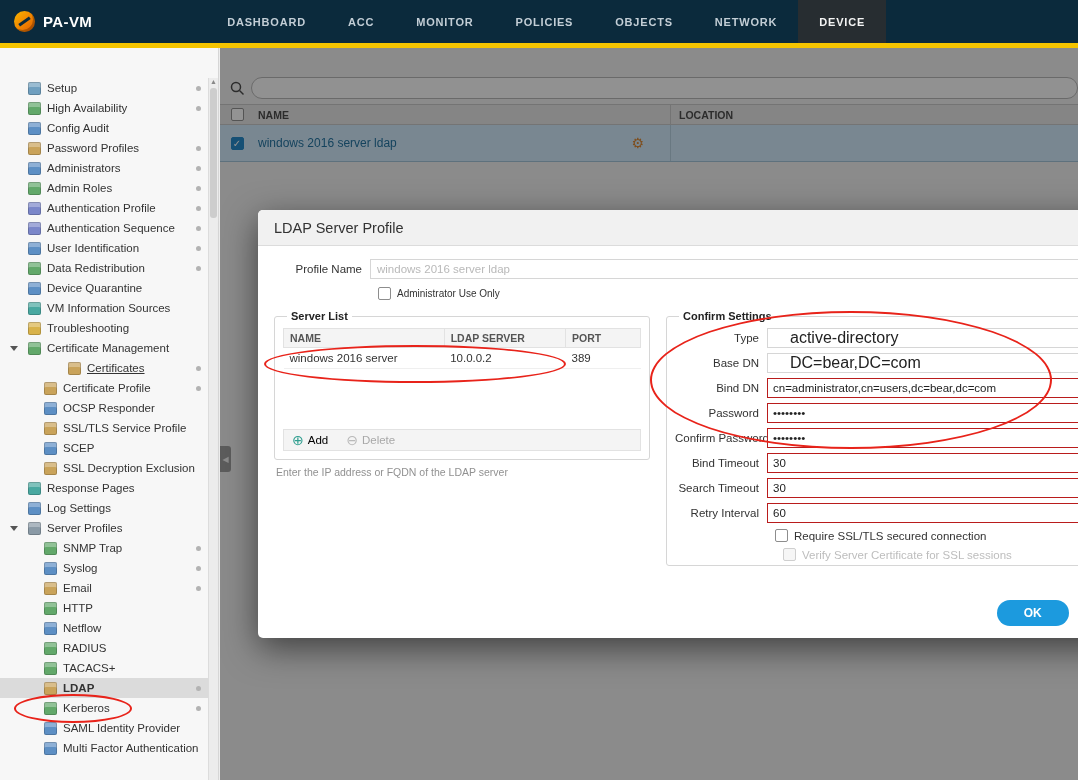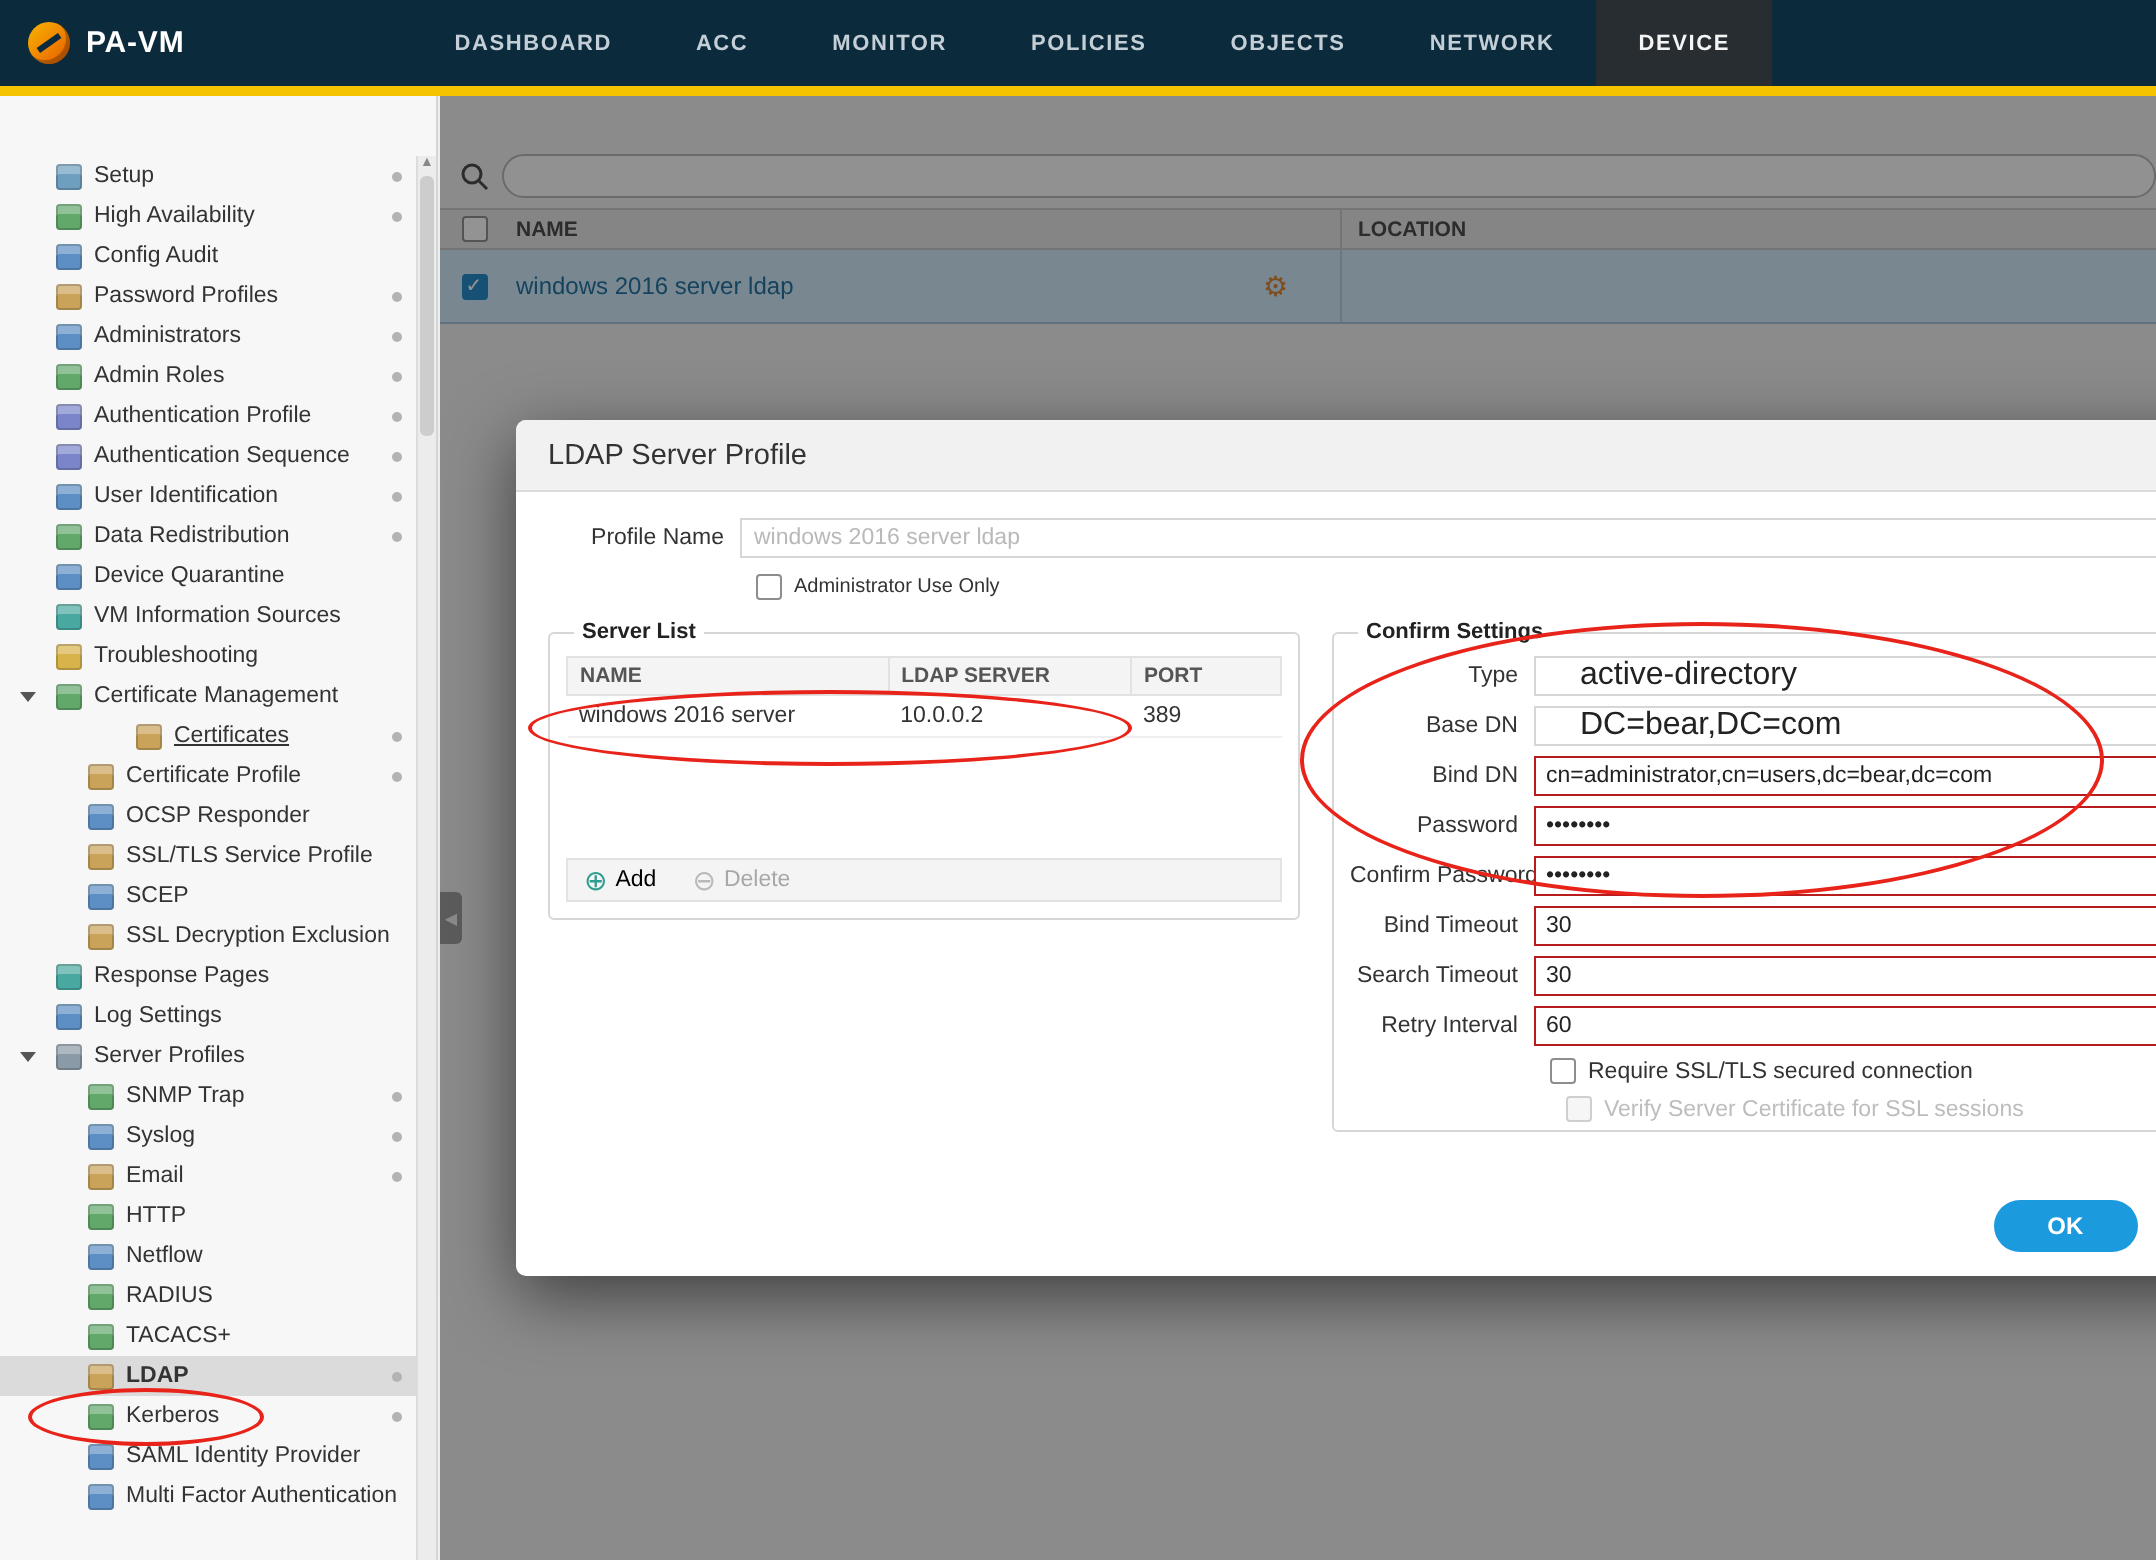--- a/index.html
+++ b/index.html
@@ -344,20 +344,21 @@
               <span class="act">
                 <span class="add-icon">⊕</span>
                 <span>Add</span>
               </span>
               <span class="act">
                 <span class="del-icon">⊖</span>
                 <span class="del-label">Delete</span>
               </span>
             </div>
           </fieldset>
+          <div class="hint">Enter the IP address or FQDN of the LDAP server</div>
         </div>
         <fieldset class="fs-right">
           <legend>Confirm Settings</legend>
           <div id="settings-fields">
               <div class="ss-row">
                 <span class="ss-label">Type</span>
                 <div class="ss-control">
                   <div class="ss-select">
                     <span>active-directory</span>
                     <span class="chev"></span>

